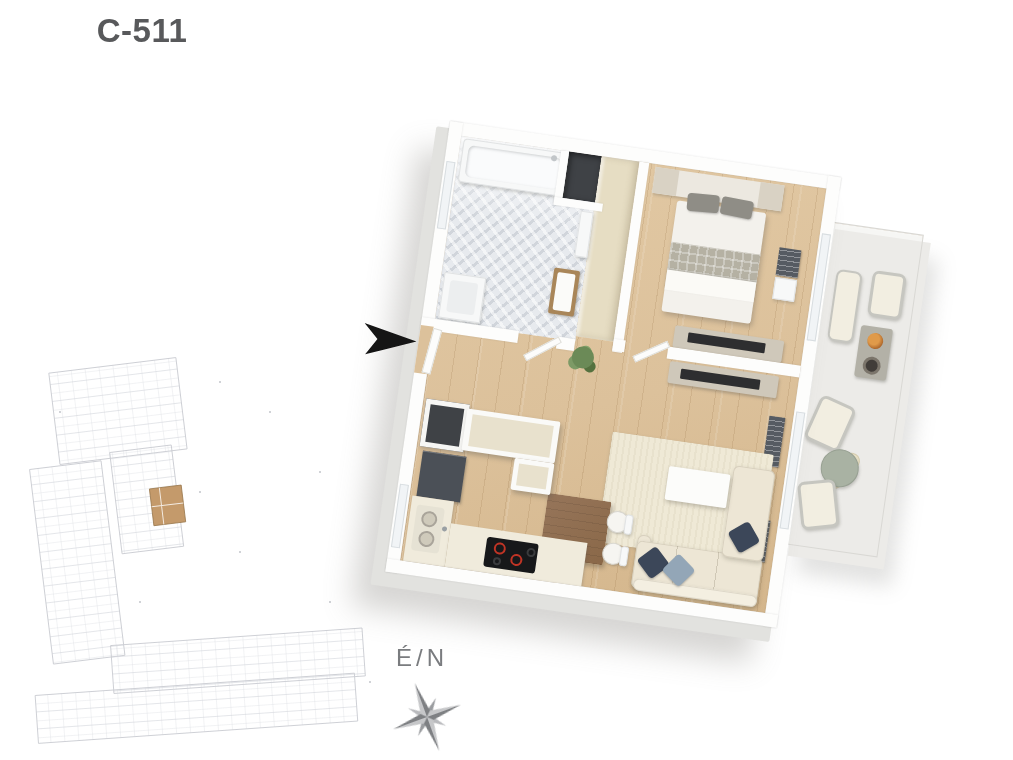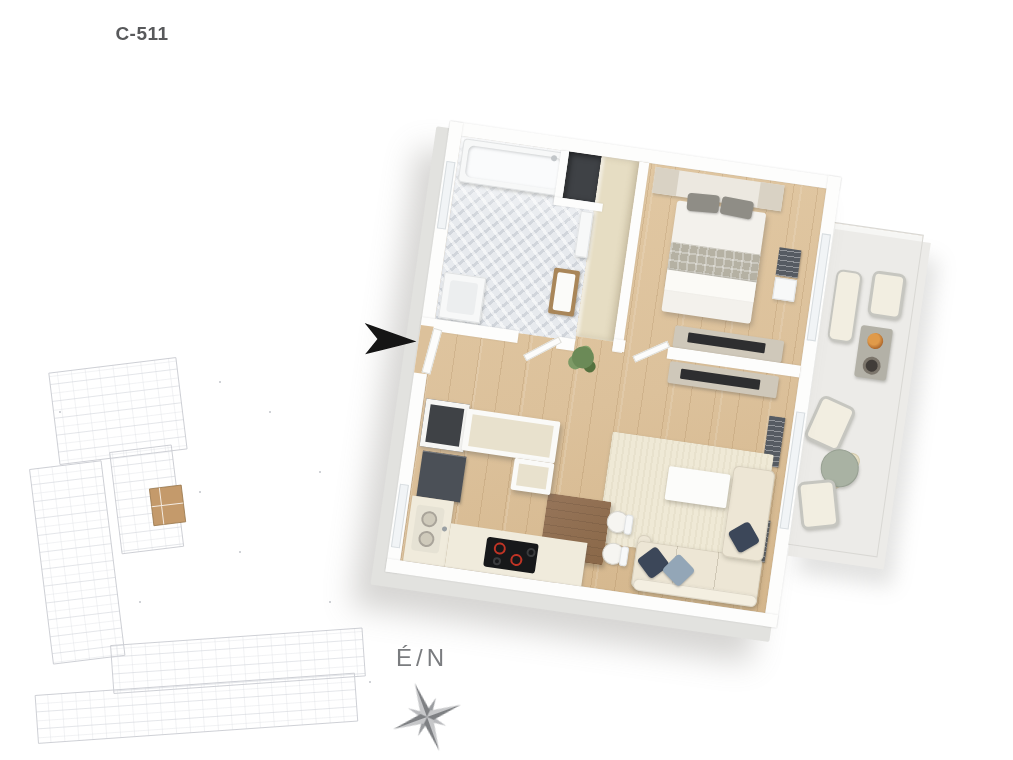--- a/index.html
+++ b/index.html
@@ -6,21 +6,21 @@
   body{
     width:1013px;height:760px;position:relative;overflow:hidden;
     background:#ffffff;
     font-family:"Liberation Sans","DejaVu Sans",sans-serif;
     -webkit-font-smoothing:antialiased;
   }
 
   
   #header{position:absolute;left:6px;top:10px;width:272px;text-align:center;color:var(--title-text,#58595b);}
   #floor-title{font-size:31px;font-weight:700;letter-spacing:-0.5px;line-height:1.05;white-space:nowrap;}
-  #unit-title{font-size:19px;font-weight:700;letter-spacing:0.5px;margin-top:13px;}
+  #unit-title{font-size:33px;font-weight:700;letter-spacing:0.5px;margin-top:2px;}
 
   
   #siteplan{position:absolute;left:20px;top:352px;width:360px;height:408px;}
 
   
   #plan{position:absolute;left:414px;top:157px;width:537px;height:470px;
         transform:rotate(8.2deg);transform-origin:50% 50%;}
   #apartment{position:absolute;left:0;top:0;width:395px;height:455px;z-index:1;}
   #apartment::before{content:"";position:absolute;inset:-4px;background:var(--slab-shadow,#e2e2df);
         transform:translate(-9px,11px);z-index:-1;border-radius:2px;

